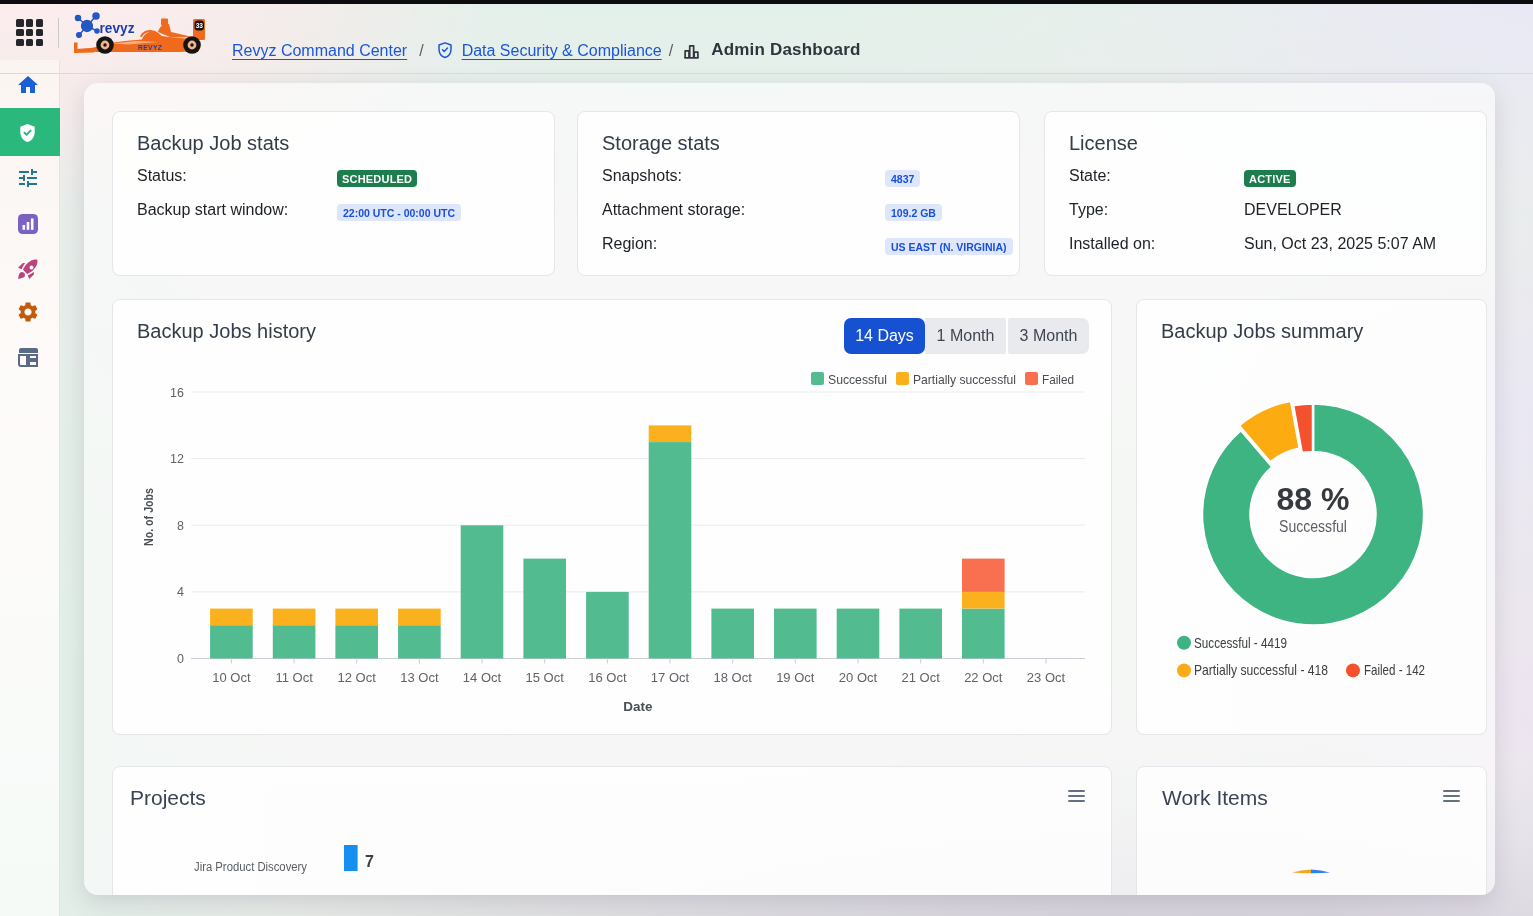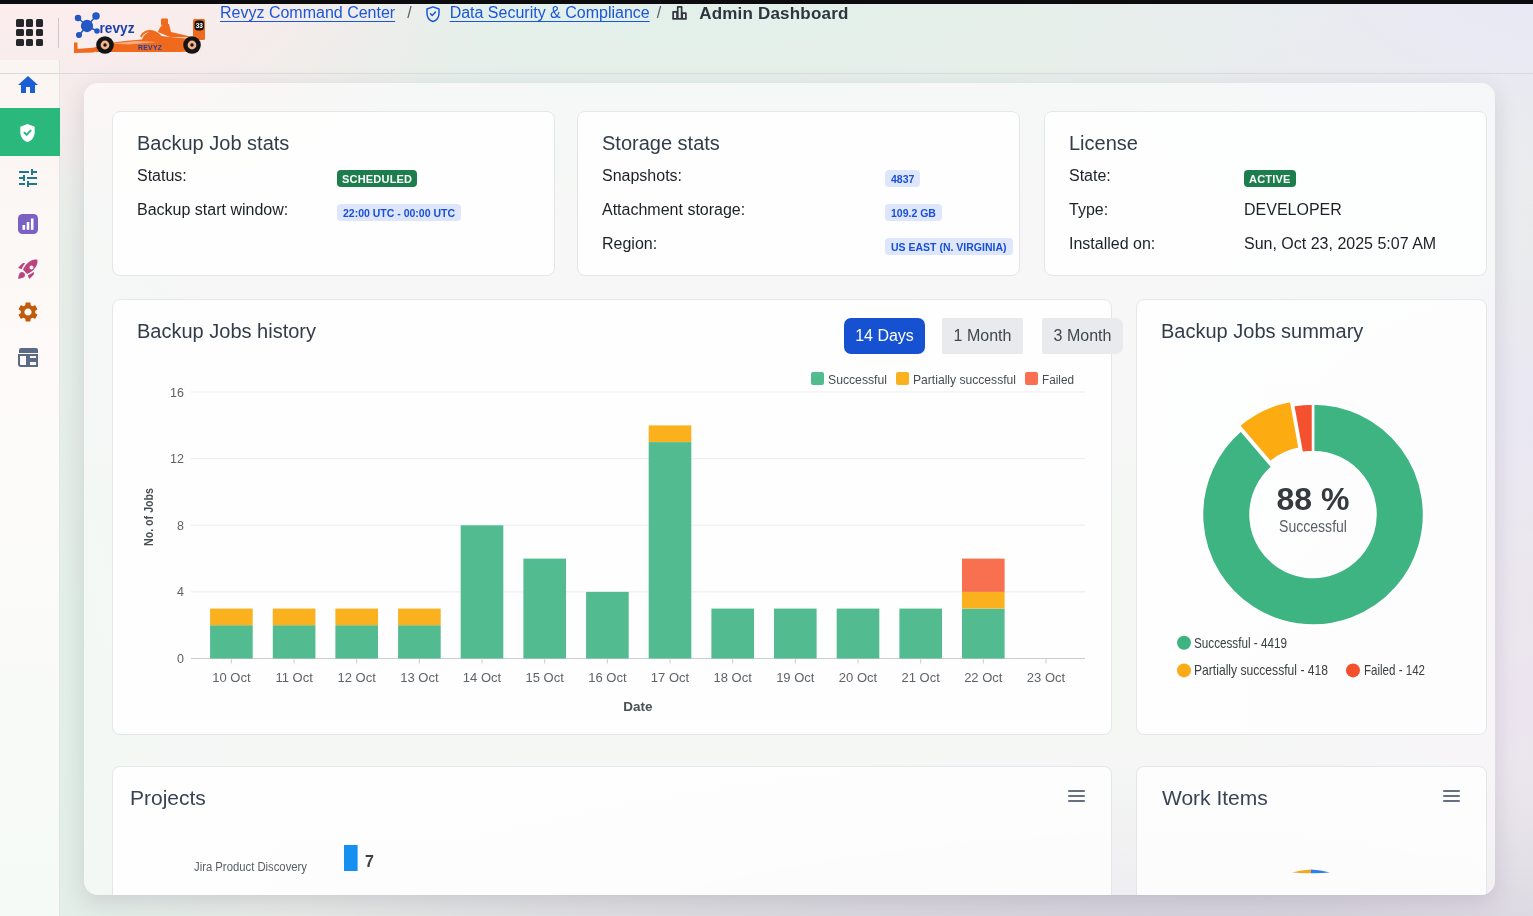--- a/index.html
+++ b/index.html
@@ -17,21 +17,21 @@
       radial-gradient(620px 340px at 1540px 420px, rgba(234,231,244,0.95) 0%, rgba(234,231,244,0) 70%),
       linear-gradient(180deg, #ebeeeb 0%, #e6eae6 100%);
   }
   .topstrip { position:absolute; left:0; top:0; width:1533px; height:4px; background:#0c0c0e; z-index:9; }
   .topbar { position:absolute; left:0; top:4px; width:1533px; height:70px; border-bottom:1px solid #d9dadf; z-index:5; }
   .grid9 { position:absolute; left:16px; top:15px; width:27px; height:27px;
            display:grid; grid-template-columns:repeat(3,7.5px); grid-template-rows:repeat(3,7.5px); gap:2.25px; }
   .grid9 span { background:#242629; border-radius:1.5px; }
   .tdiv { position:absolute; left:58px; top:14px; width:1px; height:30px; background:#c9cacd; }
   .logo { position:absolute; left:72px; top:6px; }
-  .crumbs { position:absolute; left:220px; top:0; height:56px; display:flex; align-items:flex-start; font-size:16px; color:#42474e; }
+  .crumbs { position:absolute; left:232px; top:0; height:56px; display:flex; align-items:flex-end; font-size:16px; color:#42474e; }
   .crumbs a { color:#1a56db; text-decoration:underline; text-underline-offset:3px; }
   .crumbs .sep { margin:0 12px; color:#5b6068; font-size:16px; }
   .crumbs .ic { margin-right:8px; display:flex; }
   .crumbs .cur { font-weight:bold; color:#2f353c; }
 
   .sidebar { position:absolute; left:0; top:60px; width:60px; height:856px;
     background:linear-gradient(180deg,#fbf5f2 0%, #fdfbfa 45%, #f5faf7 100%);
     border-right:1px solid #e4e4e8; z-index:4; }
   .sicon { position:absolute; left:16px; width:24px; height:24px; }
   .sactive { position:absolute; left:0; top:48px; width:60px; height:48px; background:#2ab87c; }
@@ -44,21 +44,21 @@
   .row { position:absolute; left:24px; font-size:16px; color:#1d2127; }
   .badge-g { display:inline-block; background:#1d7d4c; color:#fff; font-size:11px; font-weight:bold;
              letter-spacing:0.2px; padding:3px 5px 2px; border-radius:4px; }
   .badge-b { display:inline-block; background:#dde6fb; color:#1a4fd6; font-size:10.5px; font-weight:bold;
              padding:3px 6px 2px; border-radius:4px; }
   .val { position:absolute; font-size:16px; color:#1d2127;padding-left:43px; }
 
   .hamb { position:absolute; width:17px; height:12px; display:flex; flex-direction:column; justify-content:space-between; }
   .hamb span { height:2.2px; background:#657083; border-radius:1px; }
 
-  .btngroup { position:absolute; left:731px; top:18px; display:flex;gap:17px; }
+  .btngroup { position:absolute; left:731px; top:18px; display:flex; }
   .btn { height:36px; display:flex; align-items:center; justify-content:center; font-size:16px; }
   .btn.active { width:81px; background:#1551d0; color:#fff; border-radius:7px; }
   .btn.gray { width:81px; background:#e9eaee; color:#3f4650; }
   .btn.g1 { border-radius:0 2px 2px 0; }
   .btn.g2 { border-radius:2px 7px 7px 2px; margin-left:2px; }
 </style>
 </head>
 <body>
 <div class="topstrip"></div>
 <div class="topbar">

